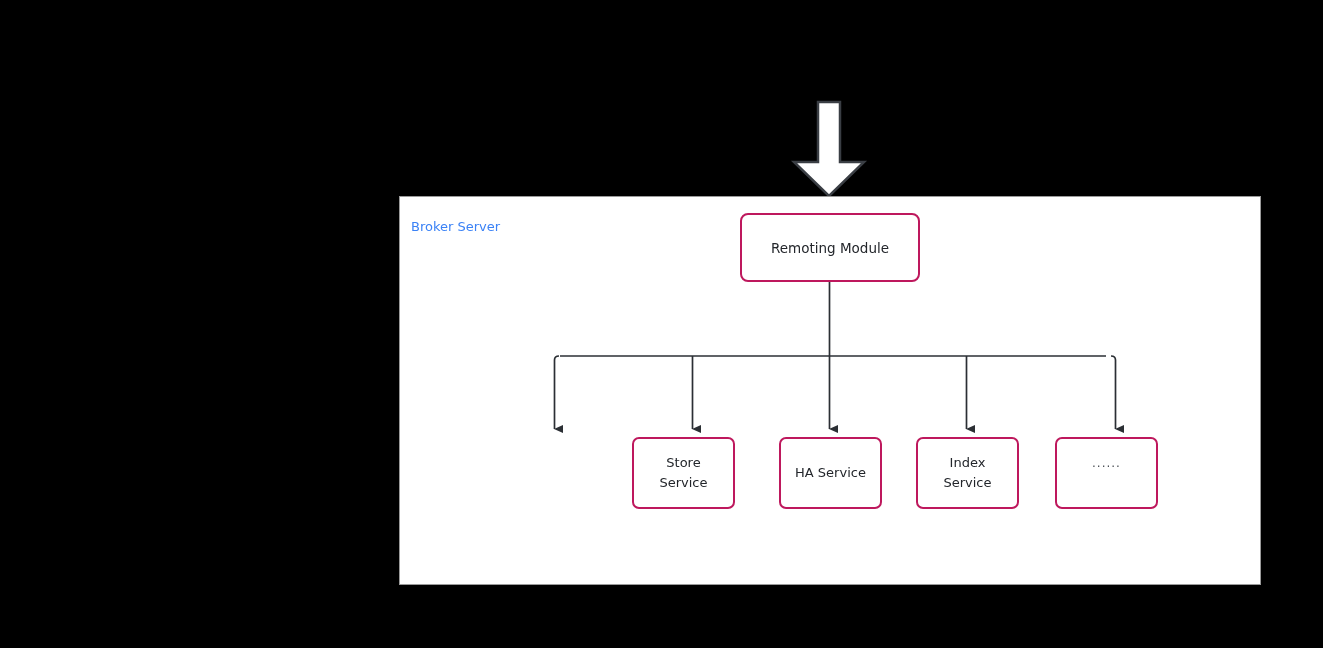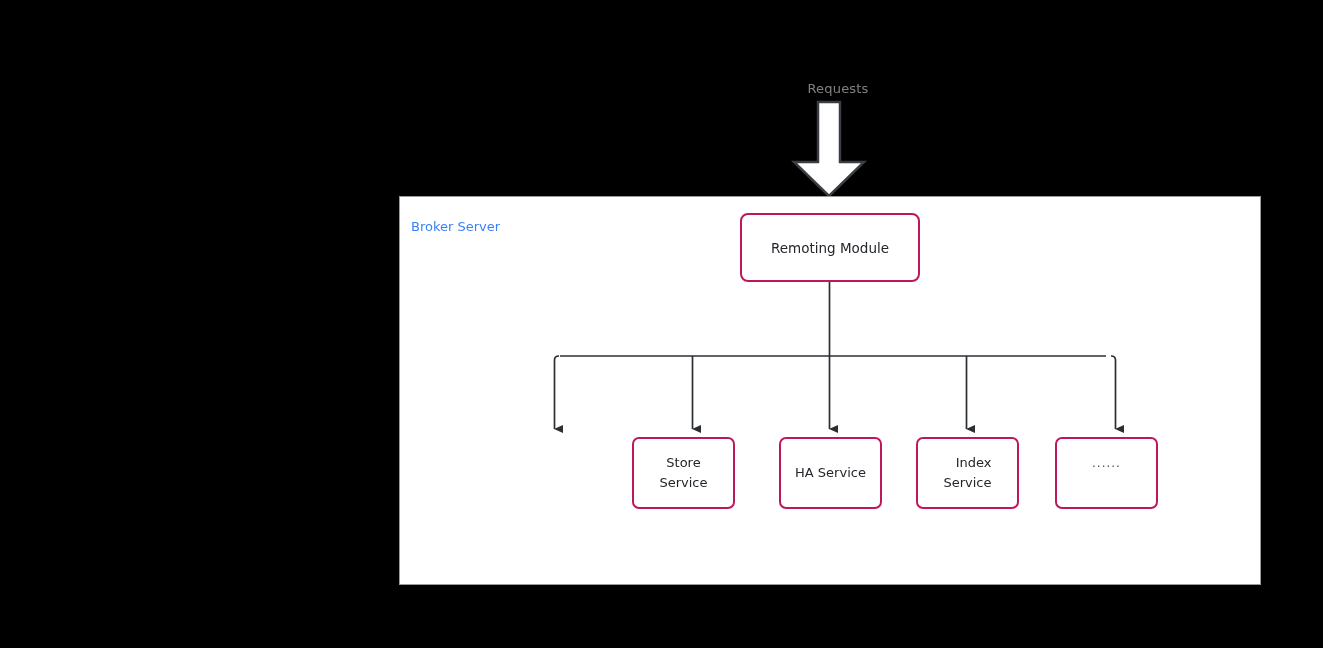--- a/index.html
+++ b/index.html
@@ -101,21 +101,20 @@
     letter-spacing: 1px;
     position: relative;
     top: -10px;
   }
 </style>
 </head>
 <body>
 
 <div id="canvas">
 
-  <div id="requests-label">Requests</div>
 
   <div id="block-arrow">
     <svg width="96" height="100" viewBox="0 0 96 100" xmlns="http://www.w3.org/2000/svg">
       <polygon points="28,2 50,2 50,62 74,62 39,96 4,62 28,62" fill="#ffffff" stroke="#3a3e44" stroke-width="2.5" stroke-linejoin="miter"></polygon>
     </svg>
   </div>
 
   <div id="broker-panel">
 
     <div id="broker-panel-title">Broker Server</div>
@@ -149,21 +148,21 @@
 
     <div class="node" style="left:232px; top:240px; width:103px; height:72px;">
       <span class="node-label">Store
 Service</span>
     </div>
 
     <div class="node" style="left:379px; top:240px; width:103px; height:72px;justify-content:center;">
       <span class="node-label">HA Service</span>
     </div>
 
-    <div class="node" style="left:516px; top:240px; width:103px; height:72px;text-align:right;">
+    <div class="node" style="left:516px; top:240px; width:103px; height:72px;">
       <span class="node-label">Index
 Service</span>
     </div>
 
     <div class="node ellipsis" style="left:655px; top:240px; width:103px; height:72px;">
       <span class="node-label">......</span>
     </div>
 
   </div>
 </div>

